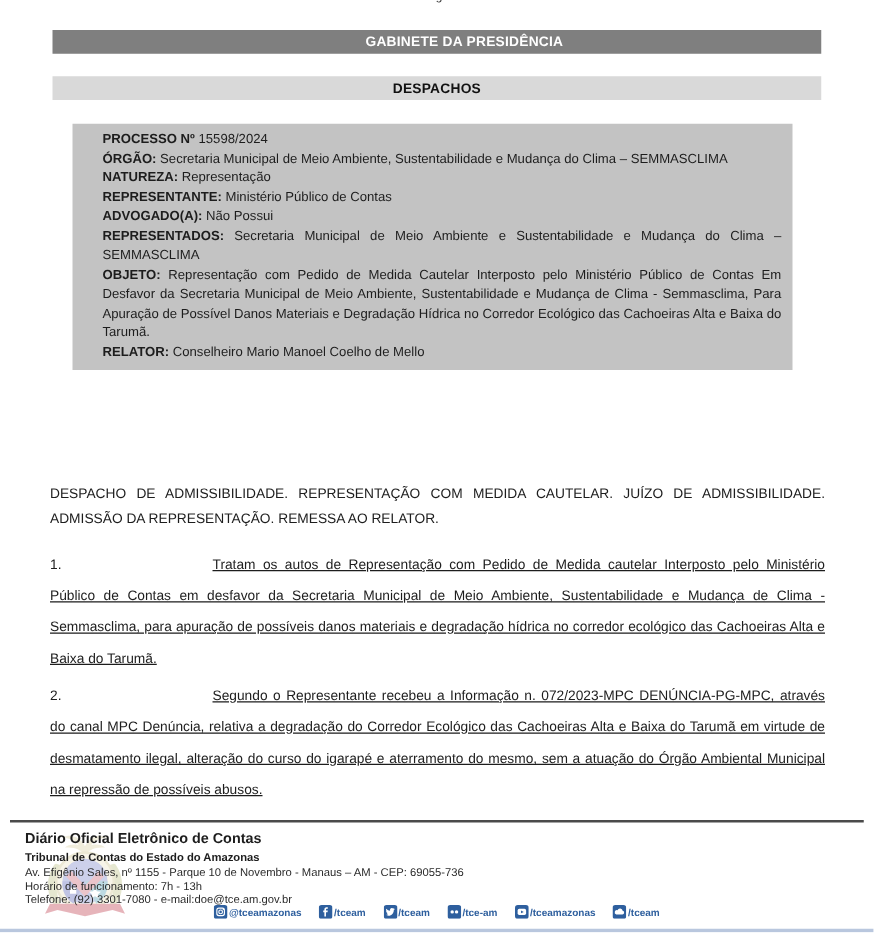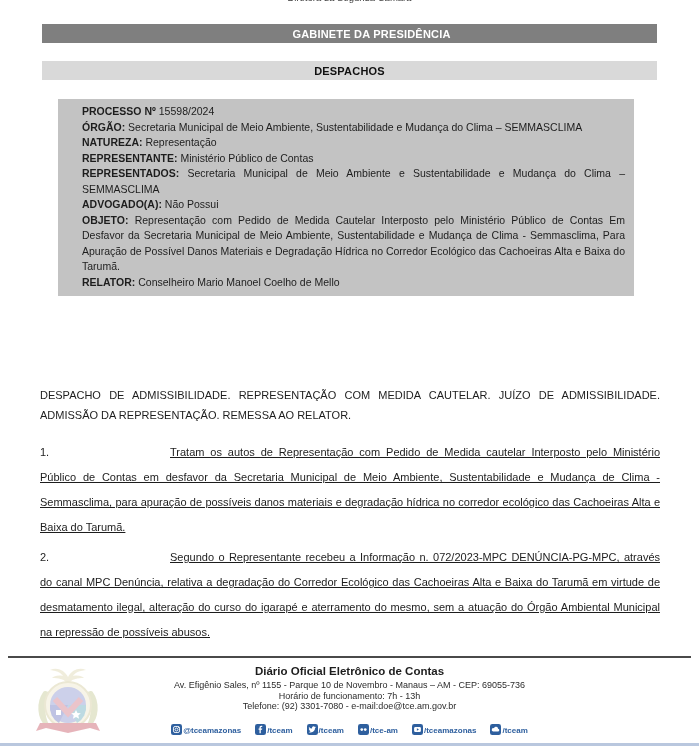--- a/index.html
+++ b/index.html
@@ -47,21 +47,21 @@
     font-size:11px;line-height:25px;text-align:justify;text-decoration:underline;
   }
   .paragraphs p + p{margin-top:5px;}
   .para-num{display:inline-block;width:130px;}
   .footer-divider{
     position:absolute;top:656px;left:8px;width:683px;height:2px;
     background:#4a4a4a;
   }
   .logo{position:absolute;top:663px;left:28px;width:80px;height:78px;opacity:.5;}
   .footer-text{
-    position:absolute;top:663px;left:0;width:100%;text-align:center;
+    position:absolute;top:663px;left:0;width:100%;padding-left:20px;
   }
   .footer-title{font-size:11.5px;font-weight:bold;line-height:17px;}
   .footer-org{font-size:9px;font-weight:bold;line-height:13px;}
   .footer-line{font-size:9px;line-height:10.5px;color:#2b2b2b;}
   .social-row{
     position:absolute;top:724px;left:0;width:100%;
     display:flex;justify-content:center;align-items:center;gap:14px;
   }
   .social-item{display:flex;align-items:flex-end;gap:1px;cursor:pointer;}
   .social-item .label{
@@ -86,22 +86,22 @@
 
   <div class="banner light">
     <span>DESPACHOS</span>
   </div>
 
   <div class="process-box">
     <p><b>PROCESSO Nº</b> <span>15598/2024</span></p>
     <p><b>ÓRGÃO:</b> <span>Secretaria Municipal de Meio Ambiente, Sustentabilidade e Mudança do Clima – SEMMASCLIMA</span></p>
     <p><b>NATUREZA:</b> <span>Representação</span></p>
     <p><b>REPRESENTANTE:</b> <span>Ministério Público de Contas</span></p>
+    <p><b>ADVOGADO(A):</b> <span>Não Possui</span></p>
     <p><b>REPRESENTADOS:</b> <span>Secretaria Municipal de Meio Ambiente e Sustentabilidade e Mudança do Clima – SEMMASCLIMA</span></p>
-    <p><b>ADVOGADO(A):</b> <span>Não Possui</span></p>
     <p><b>OBJETO:</b> <span>Representação com Pedido de Medida Cautelar Interposto pelo Ministério Público de Contas Em Desfavor da Secretaria Municipal de Meio Ambiente, Sustentabilidade e Mudança de Clima - Semmasclima, Para Apuração de Possível Danos Materiais e Degradação Hídrica no Corredor Ecológico das Cachoeiras Alta e Baixa do Tarumã.</span></p>
     <p><b>RELATOR:</b> <span>Conselheiro Mario Manoel Coelho de Mello</span></p>
   </div>
 
 
   <div class="headline">DESPACHO DE ADMISSIBILIDADE. REPRESENTAÇÃO COM MEDIDA CAUTELAR. JUÍZO DE ADMISSIBILIDADE. ADMISSÃO DA REPRESENTAÇÃO. REMESSA AO RELATOR.</div>
 
   <div class="paragraphs">
     <p><span class="para-num">1.</span><span>Tratam os autos de Representação com Pedido de Medida cautelar Interposto pelo Ministério Público de Contas em desfavor da Secretaria Municipal de Meio Ambiente, Sustentabilidade e Mudança de Clima - Semmasclima, para apuração de possíveis danos materiais e degradação hídrica no corredor ecológico das Cachoeiras Alta e Baixa do Tarumã.</span></p>
     <p><span class="para-num">2.</span><span>Segundo o Representante recebeu a Informação n. 072/2023-MPC DENÚNCIA-PG-MPC, através do canal MPC Denúncia, relativa a degradação do Corredor Ecológico das Cachoeiras Alta e Baixa do Tarumã em virtude de desmatamento ilegal, alteração do curso do igarapé e aterramento do mesmo, sem a atuação do Órgão Ambiental Municipal na repressão de possíveis abusos.</span></p>
@@ -118,20 +118,21 @@
     <path d="M22 42 L40 42 L31 60 A18 18 0 0 1 22 42 Z" fill="#8089c9"></path>
     <path d="M58 42 L40 42 L49 60 A18 18 0 0 0 58 42 Z" fill="#7db6c6"></path>
     <path d="M27 36 L40 50 L53 36" fill="none" stroke="#d98a96" stroke-width="6"></path>
     <rect x="28" y="47" width="5" height="5" fill="#ffffff"></rect>
     <path d="M48 47 l1.5 3 3.3.3 -2.5 2.2.8 3.2 -3.1-1.7 -3.1 1.7.8-3.2 -2.5-2.2 3.3-.3 Z" fill="#ffffff"></path>
     <path d="M12 60 L68 60 L72 68 L62 65 L40 70 L18 65 L8 68 Z" fill="#cf6b78"></path>
   </svg>
 
   <div class="footer-text">
     <div class="footer-title">Diário Oficial Eletrônico de Contas</div>
+    <div class="footer-org">Tribunal de Contas do Estado do Amazonas</div>
     <div class="footer-line">Av. Efigênio Sales, nº 1155 - Parque 10 de Novembro - Manaus – AM - CEP: 69055-736</div>
     <div class="footer-line">Horário de funcionamento: 7h - 13h</div>
     <div class="footer-line">Telefone: (92) 3301-7080 - e-mail:doe@tce.am.gov.br</div>
   </div>
 
   <div class="social-row">
     <span class="social-item">
       <svg class="sicon" viewBox="0 0 12 12">
           <rect width="12" height="12" rx="2.5" fill="var(--c-social-blue)"></rect>
           <rect x="2.7" y="2.7" width="6.6" height="6.6" rx="1.8" fill="none" stroke="#fff" stroke-width="1"></rect>

